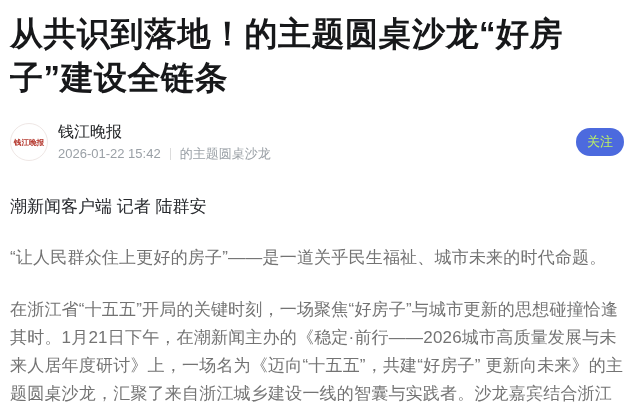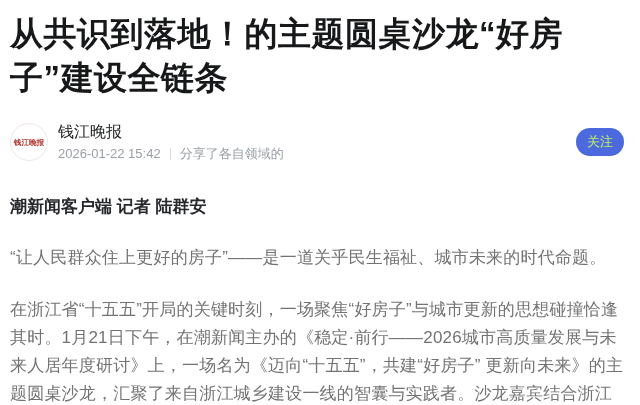--- a/index.html
+++ b/index.html
@@ -90,21 +90,20 @@
     display: flex;
     align-items: center;
     justify-content: center;
     margin-right: 4px;
   }
   .author-line {
     margin: 32px 0 0 0;
     font-size: 17px;
     line-height: 26px;
     color: #26282c;
-    font-weight: bold;
   }
   .para {
     margin: 24px 0 0 0;
     font-size: 17px;
     line-height: 28px;
     color: #737373;
     letter-spacing: 0.2px;
   }
 </style>
 </head>
@@ -118,21 +117,21 @@
 
     <div class="avatar">
       <span class="avatar-text">钱江晚报</span>
     </div>
 
     <div class="pub-info">
       <div class="pub-name">钱江晚报</div>
       <div class="pub-meta">
         <span>2026-01-22 15:42</span>
         <span class="meta-sep"></span>
-        <span>分享了各自领域的</span>
+        <span>的主题圆桌沙龙</span>
       </div>
     </div>
 
     <button class="follow-btn">关注</button>
   </div>
 
   <p class="author-line">潮新闻客户端 记者 陆群安</p>
 
   <p class="para">“让人民群众住上更好的房子”——是一道关乎民生福祉、城市未来的时代命题。</p>
 

